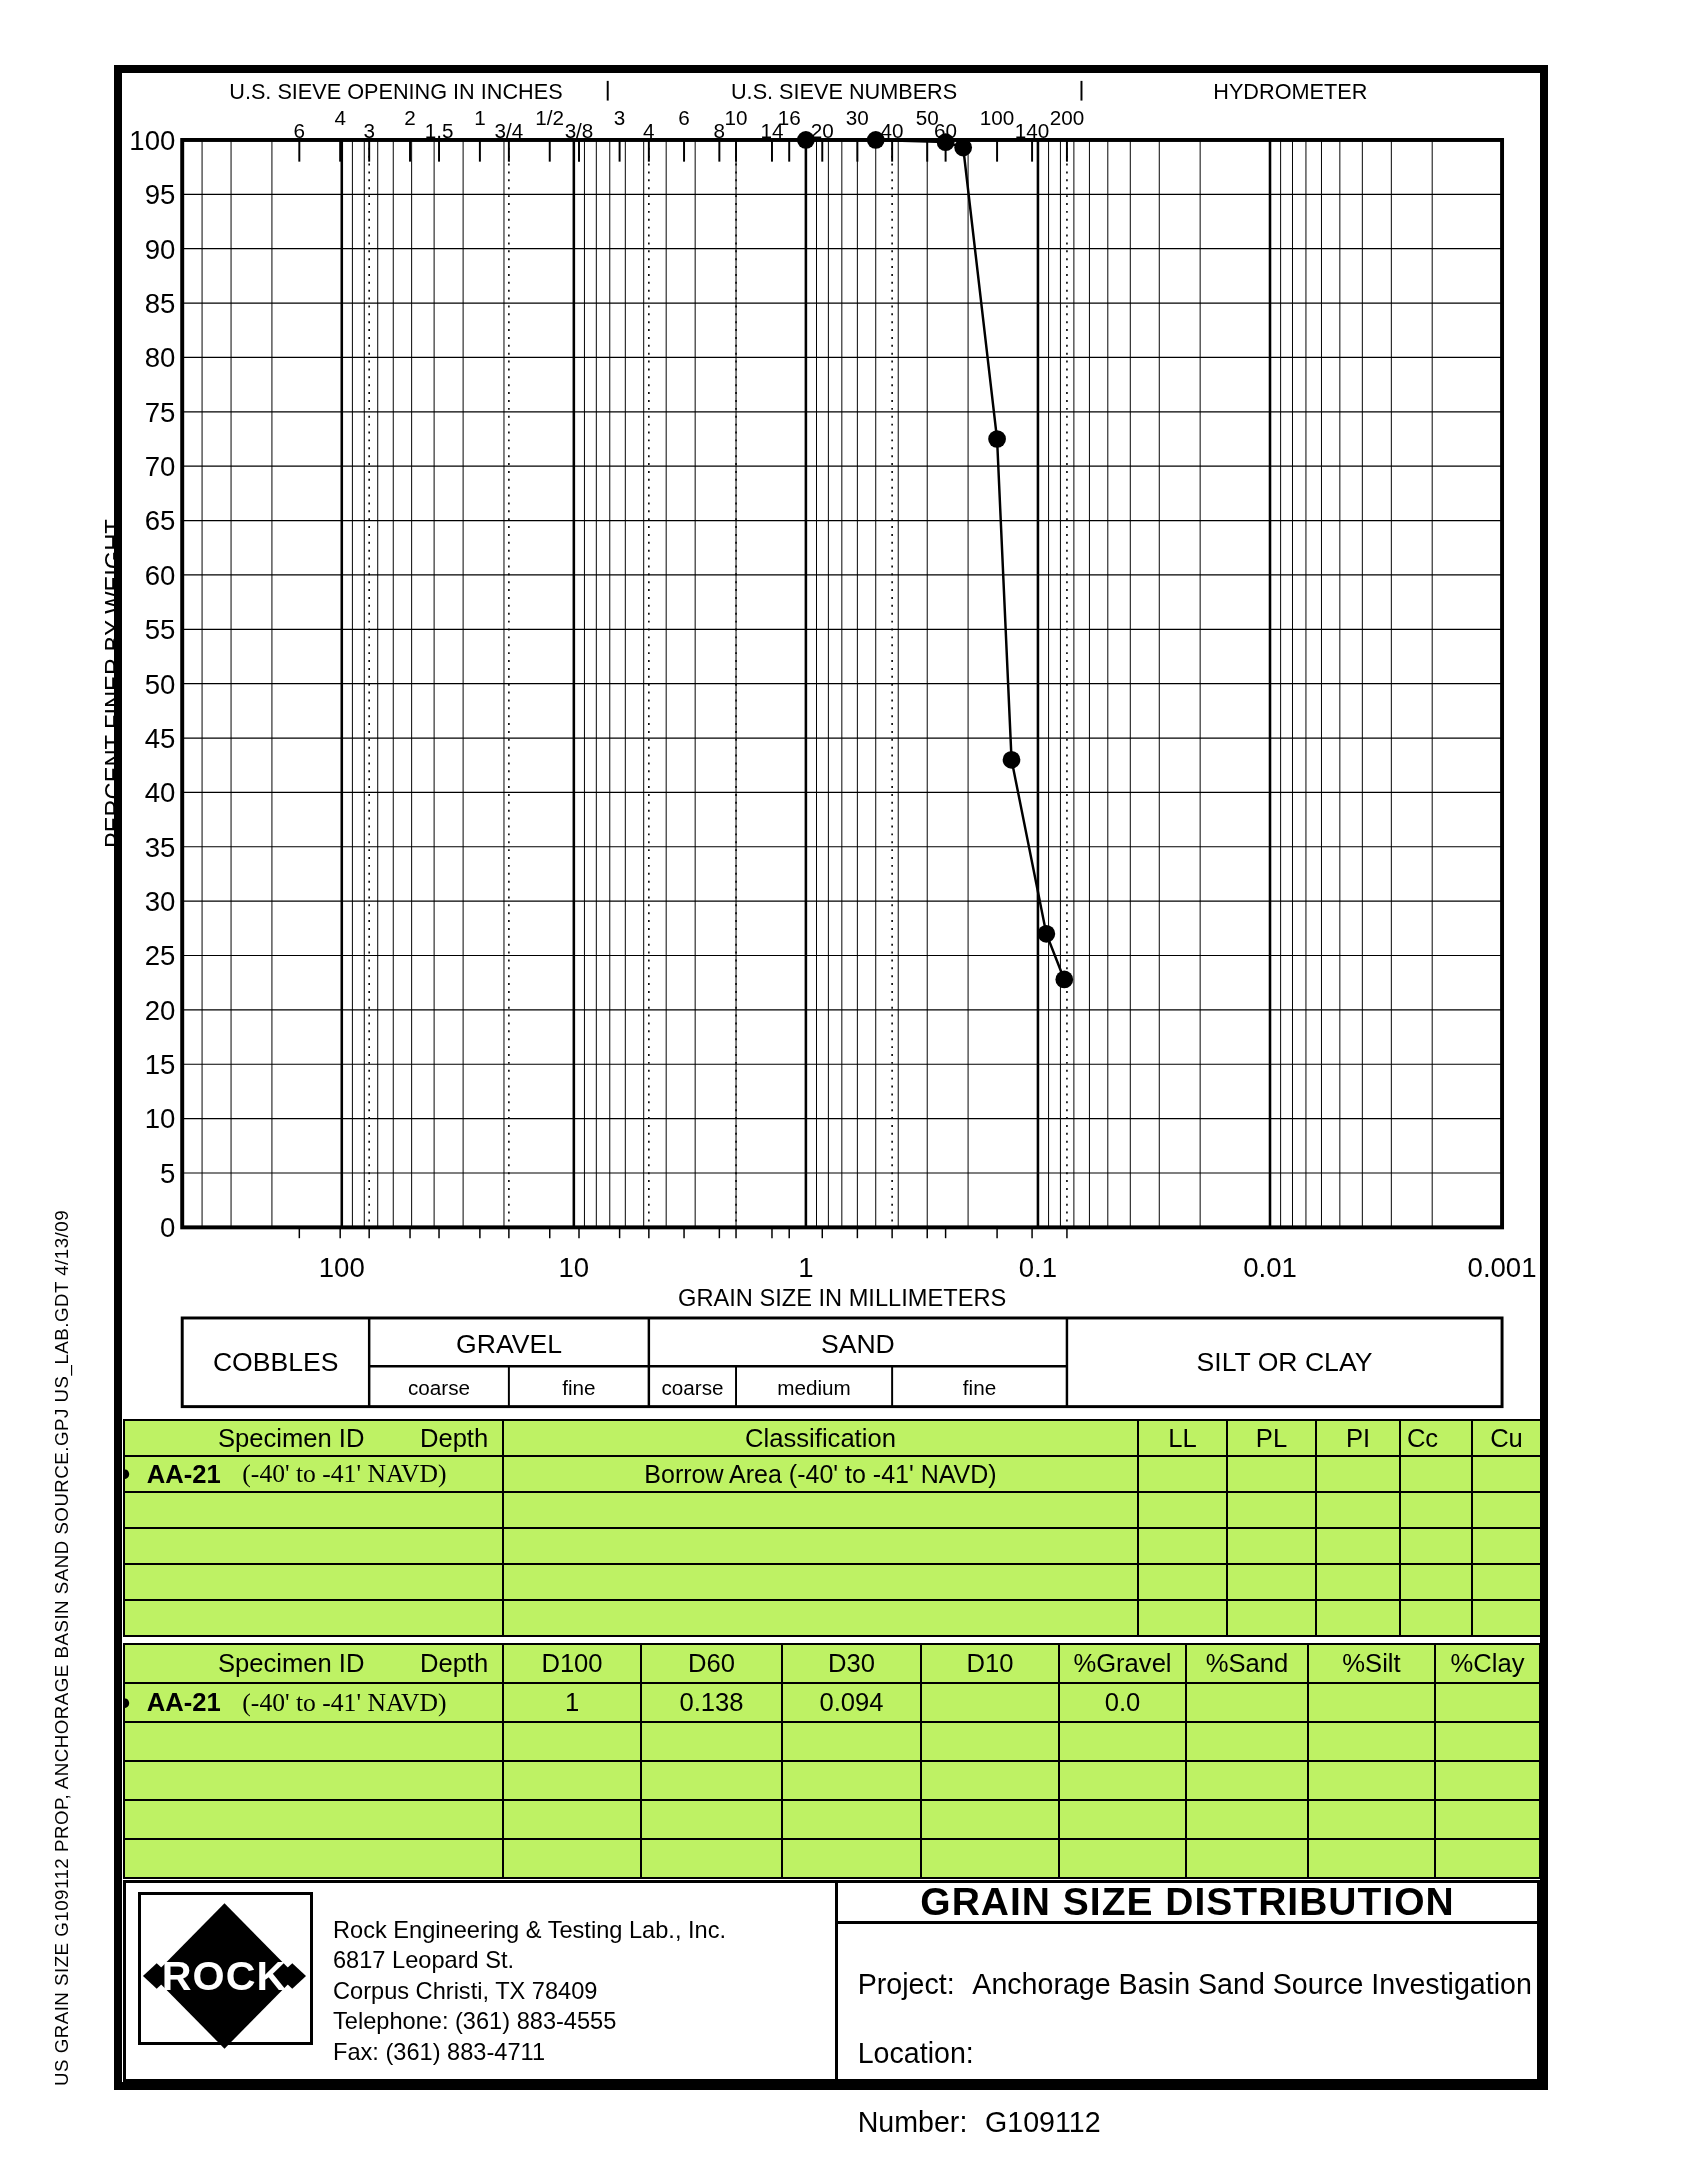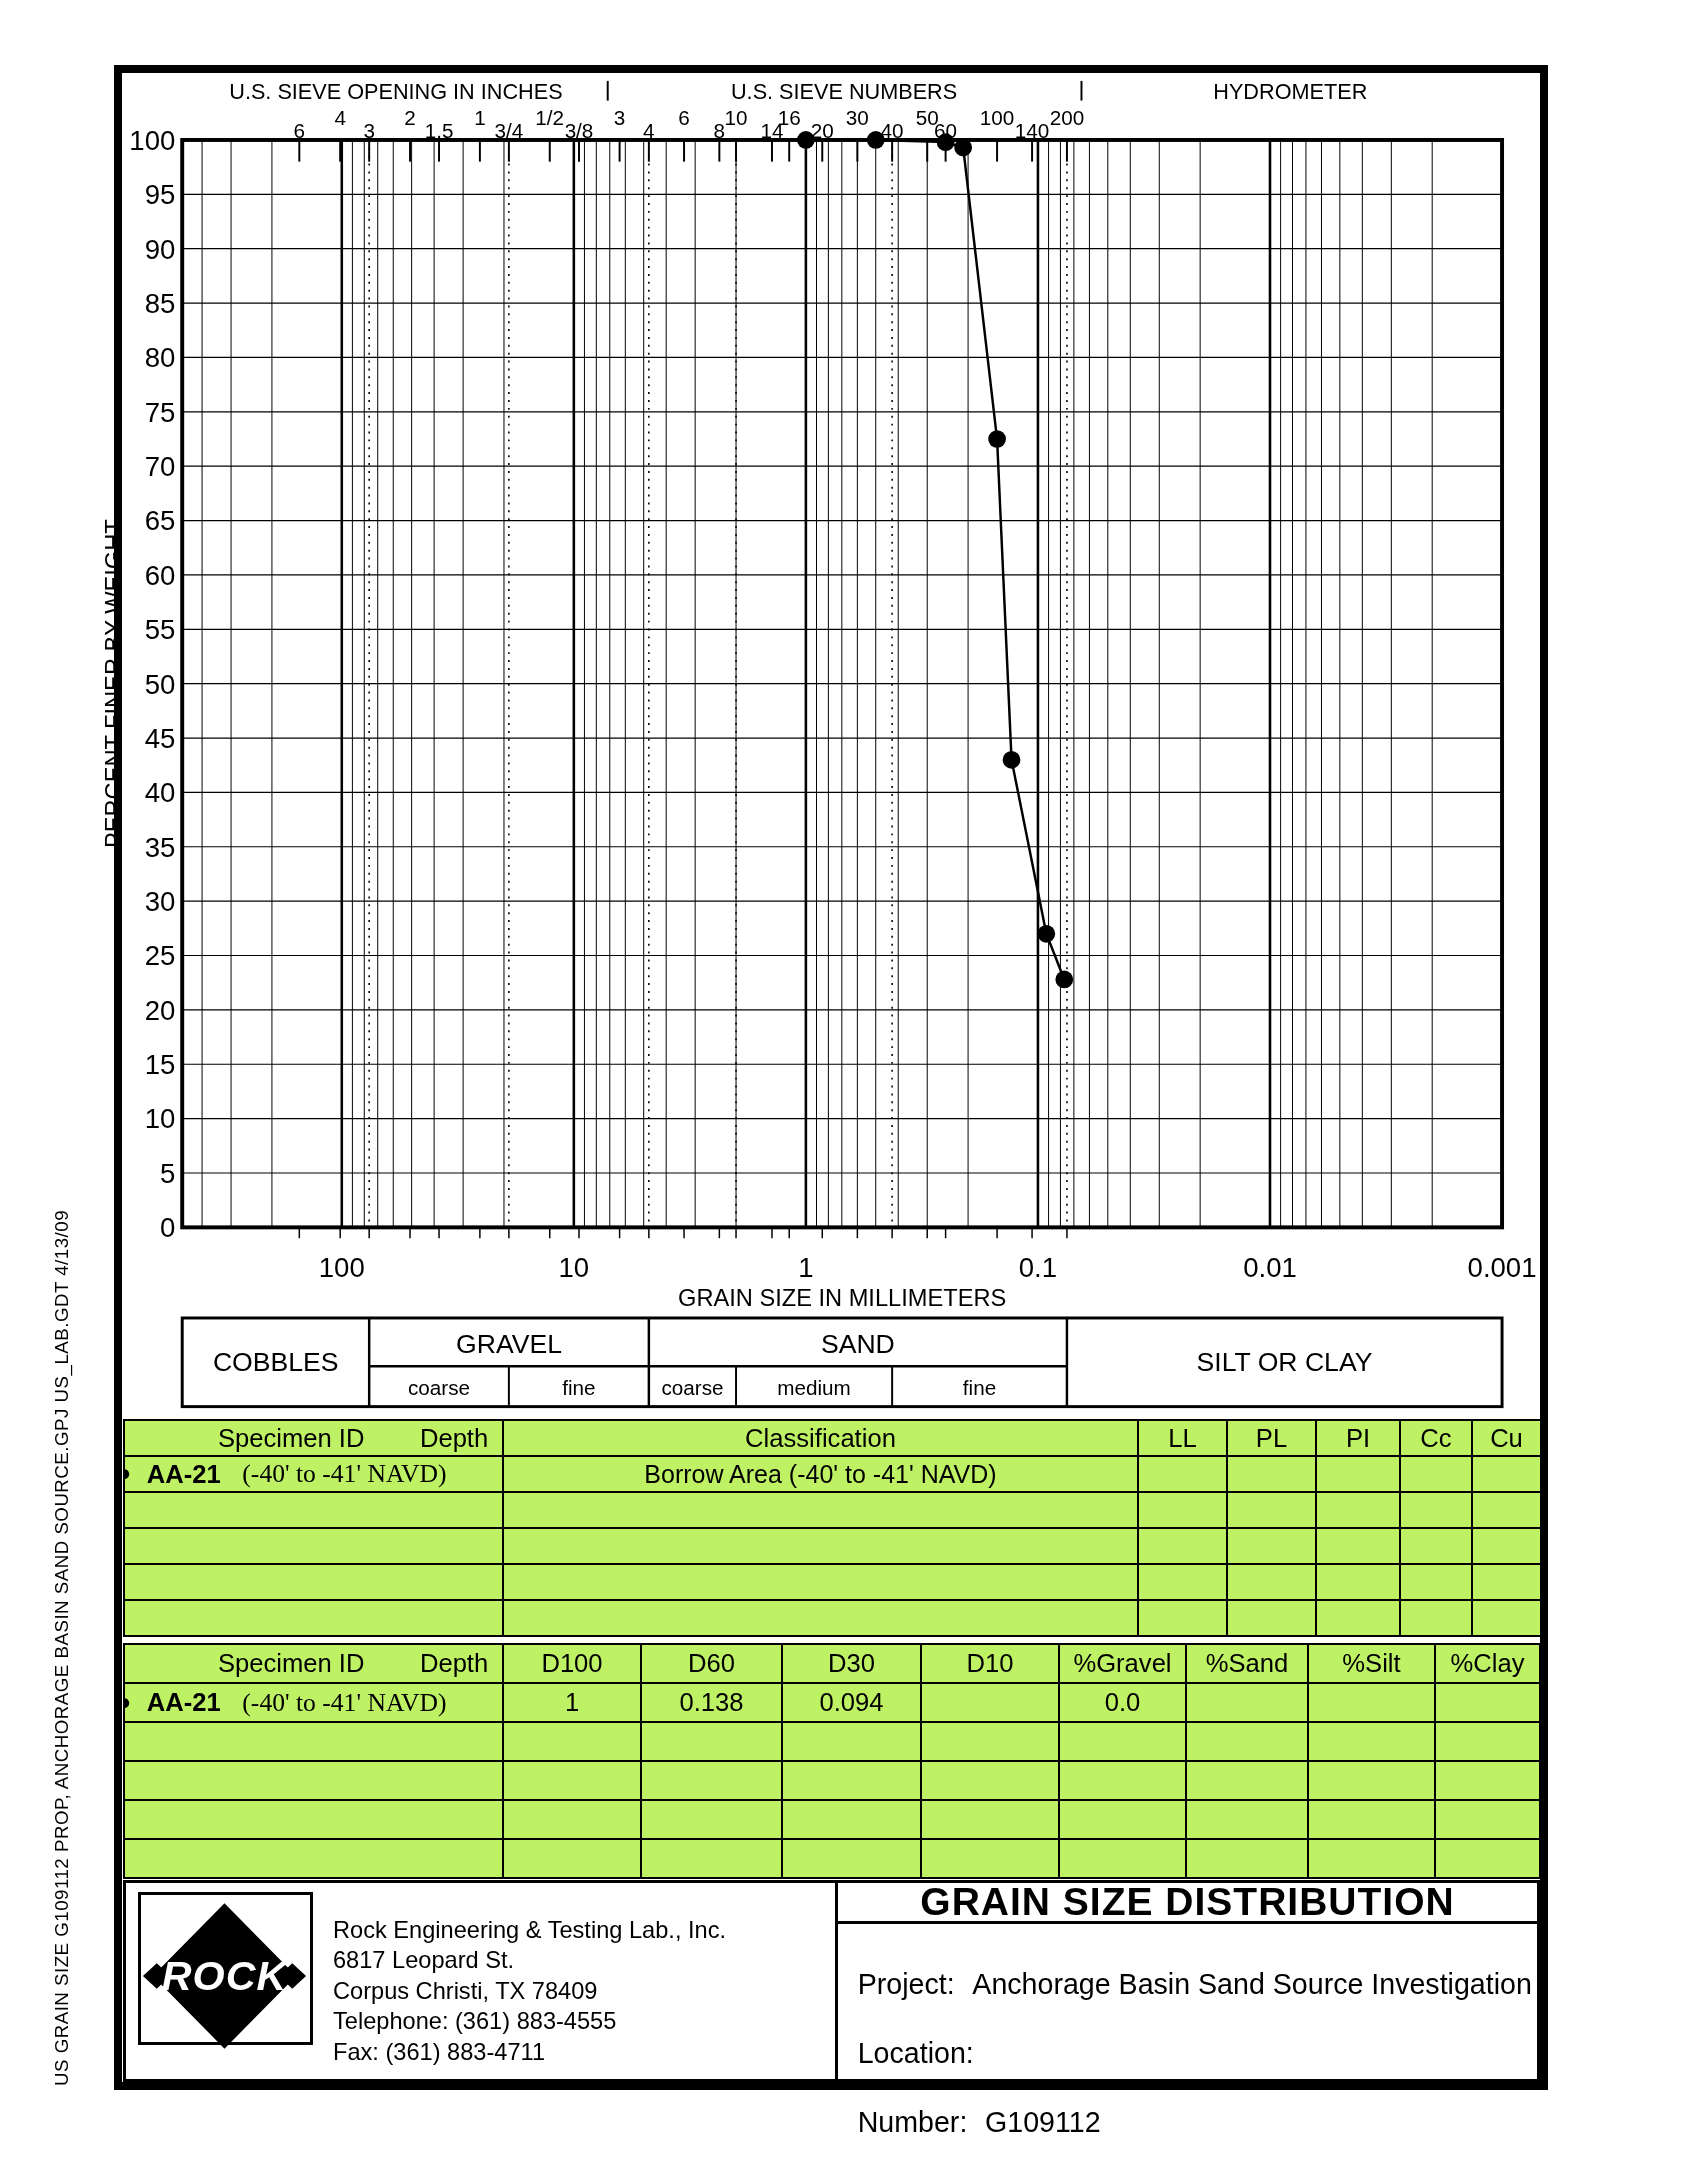--- a/index.html
+++ b/index.html
@@ -27,21 +27,21 @@
   .spec-id{font-weight:bold;}
   .spec-depth{font-family:"Liberation Serif",serif;font-size:25.6px;}
   .val-cell{text-align:center;font-weight:bold;}
   .class-cell{text-align:center;font-weight:bold;font-size:25px;margin-left:20px;}
 
   
   #footer{position:absolute;left:123px;top:1880px;width:1417px;height:202px;
           border:3px solid #000;box-sizing:border-box;display:flex;}
   #footer-left{width:712px;border-right:3px solid #000;box-sizing:border-box;position:relative;}
   #logo-box{position:absolute;left:11.8px;top:8.9px;width:175px;height:153px;
-            border:3.9px solid #000;box-sizing:border-box;font-style:italic;}
+            border:3.9px solid #000;box-sizing:border-box;}
   #company{position:absolute;left:207px;top:31.5px;font-size:23.6px;line-height:30.5px;}
   #footer-right{flex:1;display:flex;flex-direction:column;}
   #report-title{height:41px;border-bottom:3px solid #000;box-sizing:border-box;
                 display:flex;align-items:center;justify-content:center;
                 font-size:39px;font-weight:bold;letter-spacing:1px;}
   #footer-fields{flex:1;display:flex;flex-direction:column;justify-content:space-around;
                  padding:7.9px 0 9.9px 19.7px;}
   .field-row{font-size:28.6px;display:flex;gap:17.7px;margin-top:36px;}
 
   
@@ -280,21 +280,21 @@
         <th>
             <div class="spec-head">
           <span>Specimen ID</span>
           <span>Depth</span>
         </div>
           </th>
         <th style="text-align:center">Classification</th>
         <th style="text-align:center">LL</th>
         <th style="text-align:center">PL</th>
         <th style="text-align:center">PI</th>
-        <th style="text-align:center">Cc</th>
+        <th style="text-align:left">Cc</th>
         <th style="text-align:center">Cu</th>
       </tr>
     </thead>
     <tbody id="spec-tbody">
         <tr>
           <td class="spec-cell">
             <span class="row-marker">●</span>
     <div class="spec-inner">
       <span class="spec-id">AA-21</span>
       <span class="spec-depth">(-40' to -41' NAVD)</span>

